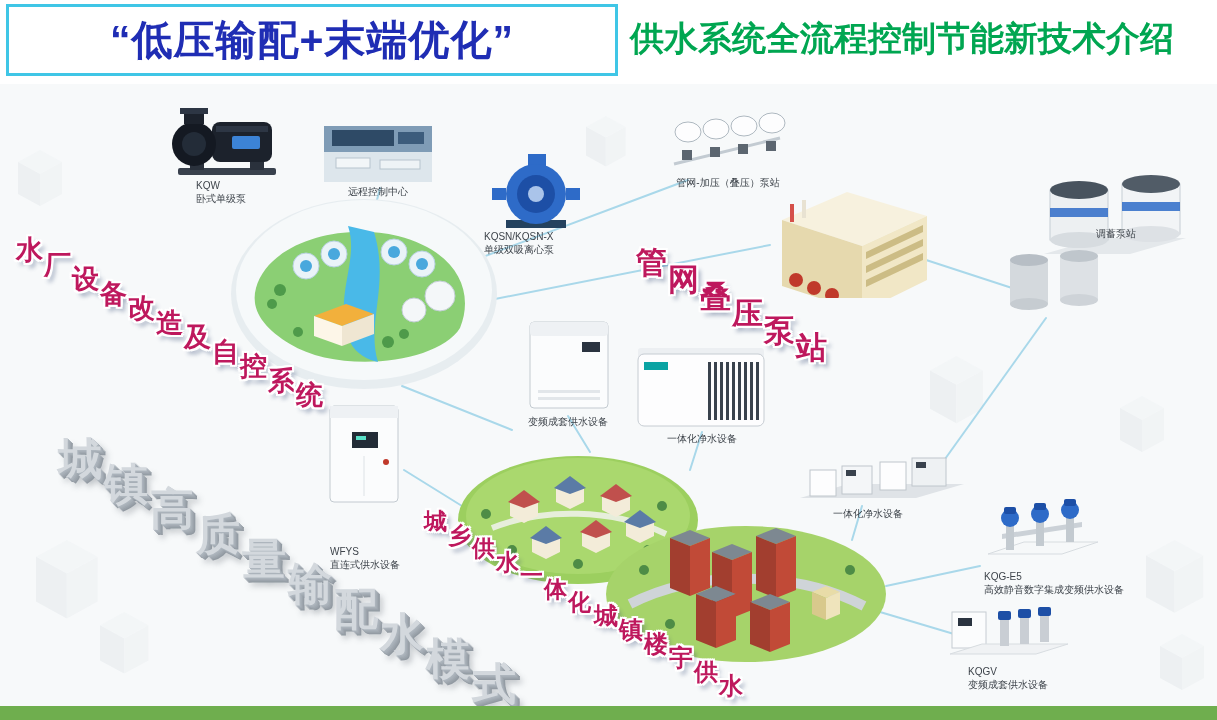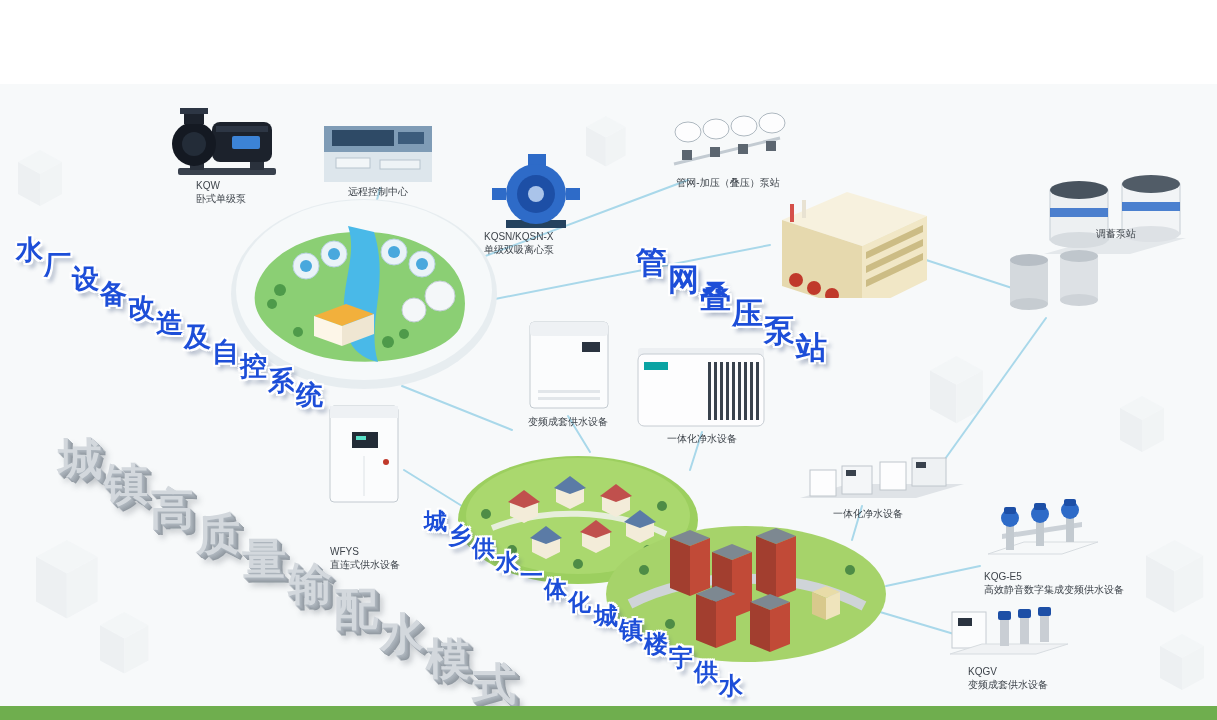--- a/index.html
+++ b/index.html
@@ -15,35 +15,41 @@
   .diagram-bg{position:absolute;left:0;top:84px;width:1217px;height:622px;background:#f7f9fa;z-index:0;}
   .layer{position:absolute;left:0;top:0;width:1217px;height:720px;pointer-events:none;}
   .bg-city{z-index:1;}
   .links{z-index:2;}
   .art{position:absolute;z-index:3;line-height:0;}
   .eq-label{position:absolute;z-index:4;font-size:10px;color:#3e444b;line-height:1.3;white-space:pre-line;}
   .center{text-align:center;}
   
   .label3d{position:absolute;font-weight:bold;white-space:nowrap;z-index:5;}
   .label3d span{display:inline-block;}
-  .blue3d{color:#1d4ed8;letter-spacing:1px;
+  .blue3d{color:#be185d;letter-spacing:1px;
     text-shadow:-2px -2px 0 #fff,2px -2px 0 #fff,-2px 2px 0 #fff,2px 2px 0 #fff,
                 -2px 0 0 #fff,2px 0 0 #fff,0 -2px 0 #fff,0 2px 0 #fff,
                 4px 5px 4px rgba(44,66,110,.45);}
   .gray3d{color:#d3d8dd;letter-spacing:2px;
     text-shadow:1px 1px 0 #adb5bd,2px 2px 0 #a7afb7,3px 3px 0 #a0a8b0,4px 4px 0 #99a1a9,
                 5px 5px 0 #929aa2,7px 8px 6px rgba(60,70,80,.35);}
   
   .green-bar{position:absolute;left:0;top:706px;width:1217px;height:14px;background:#6fae4e;z-index:10;}
 </style>
 </head>
 <body>
 
 <div class="stage">
 
+  <div class="header">
+    <div class="title-box">
+      <span class="title-left">“低压输配+末端优化”</span>
+    </div>
+    <div class="title-right">供水系统全流程控制节能新技术介绍</div>
+  </div>
 
   <div class="diagram-bg"></div>
 
   <svg class="layer bg-city" viewBox="0 0 1217 720">
     <g fill="none" opacity="0.6">
       <g transform="translate(18,150)">
           <path d="M0 12 L22 0 L44 12 L22 24 Z" fill="#f1f4f6"></path>
           <path d="M0 12 L22 24 L22 56 L0 44 Z" fill="#e6eaed"></path>
           <path d="M22 24 L44 12 L44 44 L22 56 Z" fill="#edf0f2"></path>
         </g>

